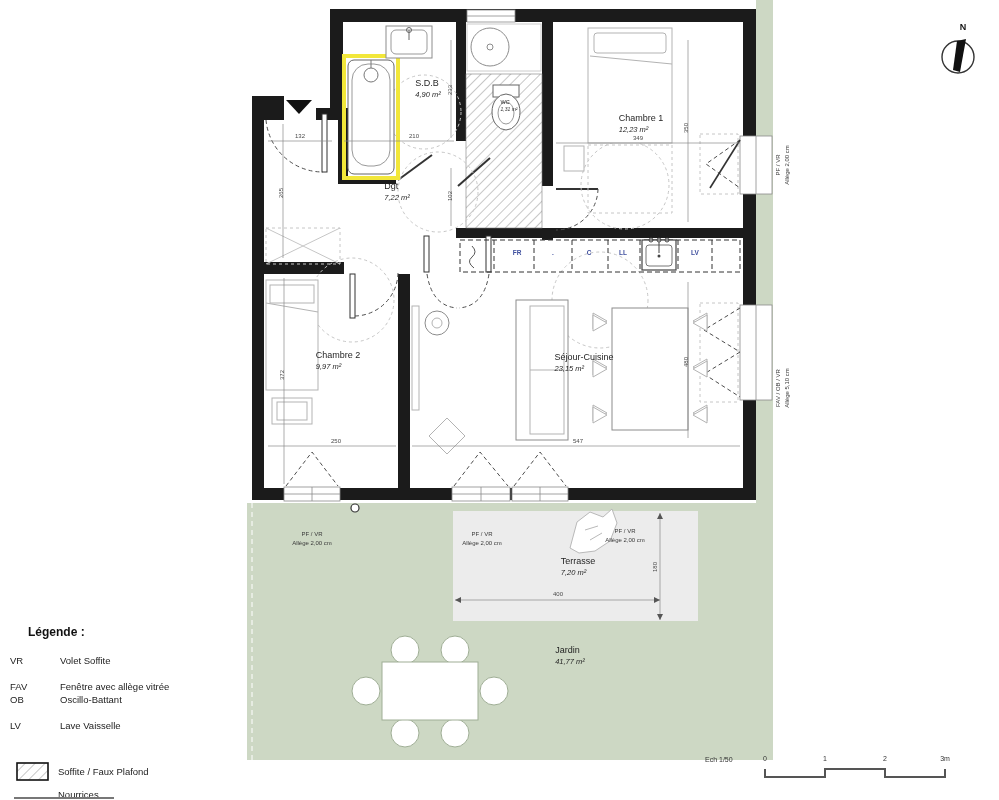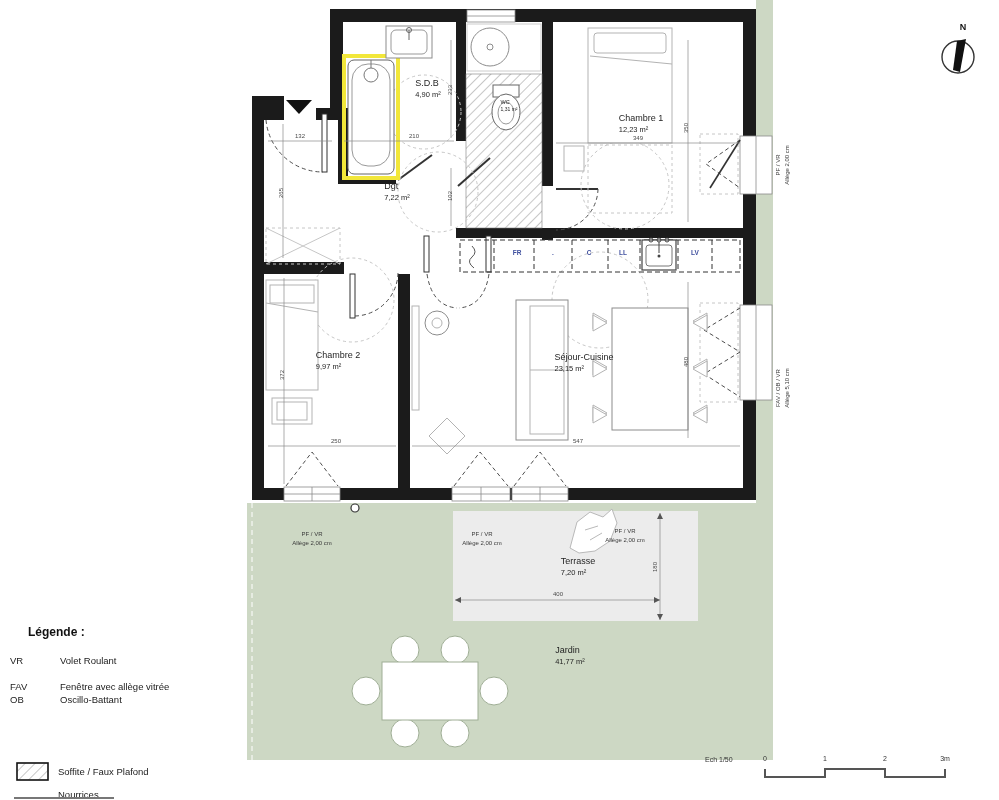--- a/index.html
+++ b/index.html
@@ -13,21 +13,21 @@
   .furn{fill:#fff;stroke:var(--furniture);stroke-width:1;}
   .furnd{fill:#fff;stroke:var(--furniture-dark);stroke-width:1;}
   .dashline{fill:none;stroke:var(--dash);stroke-width:1;stroke-dasharray:3 3;}
   .dashdark{fill:none;stroke:#4d4d4d;stroke-width:1;stroke-dasharray:4 3;}
   .dimline{stroke:#8a8a8a;stroke-width:.7;}
   .winbox{fill:#fff;stroke:#8a8a8a;stroke-width:.8;}
   .leaf{fill:#fff;stroke:#333;stroke-width:1;}
   
   .lbl{position:absolute;transform:translateX(-50%);text-align:left;color:var(--label);line-height:1.3;white-space:nowrap;}
   .room-name{font-size:9px;}
-  .room-area{font-size:7.5px;}
+  .room-area{font-size:7.5px;font-style:italic;}
   .lbl.tiny .room-name{font-size:5.5px;}
   .lbl.tiny .room-area{font-size:5px;}
   .dim{position:absolute;font-size:6px;color:#4a4a4a;transform:translateX(-50%);white-space:nowrap;}
   .dim.v{transform:translate(-50%,-50%) rotate(-90deg);}
   .wlabel{position:absolute;font-size:6px;color:#3a3a3a;transform:translateX(-50%);
           text-align:center;line-height:1.5;white-space:nowrap;}
   .wlabel.v{transform:translate(-50%,-50%) rotate(-90deg);}
   .kl{position:absolute;font-size:6.5px;font-weight:bold;color:var(--kitchen-label);
       transform:translateX(-50%);white-space:nowrap;}
   
@@ -334,25 +334,27 @@
     <div>PF / VR</div>
       <div>Allège  2,00 cm</div>
   </div>
   <div class="wlabel v" style="left:783px;top:388px">
     <div>FAV / OB / VR</div>
       <div>Allège  5,10 cm</div>
   </div>
 
   <div class="legend-title">Légende :</div>
   <div class="legend-row" style="top:655px">
-    <span class="legend-abbr">VR</span><span>Volet Roulant</span></div>
+    <span class="legend-abbr">VR</span><span>Volet Soffite</span></div>
   <div class="legend-row" style="top:681px">
     <span class="legend-abbr">FAV</span><span>Fenêtre avec allège vitrée</span></div>
   <div class="legend-row" style="top:694px">
     <span class="legend-abbr">OB</span><span>Oscillo-Battant</span></div>
+  <div class="legend-row" style="top:720px">
+    <span class="legend-abbr">LV</span><span>Lave Vaisselle</span></div>
 
   <svg style="position:absolute;left:16px;top:762px" width="34" height="20">
     <rect x="1" y="1" width="31" height="17" fill="url(#hatch)" stroke="#111" stroke-width="1.6"></rect>
   </svg>
   <div class="legend-note" style="top:766px">Soffite / Faux Plafond</div>
   <div class="legend-note" style="top:789px">Nourrices</div>
   <div class="bottomline"></div>
 
   <div class="scale-label" style="left:705px;top:756px">Ech 1/50</div>
   <div class="scale-tick" style="left:765px;top:755px">0</div>

